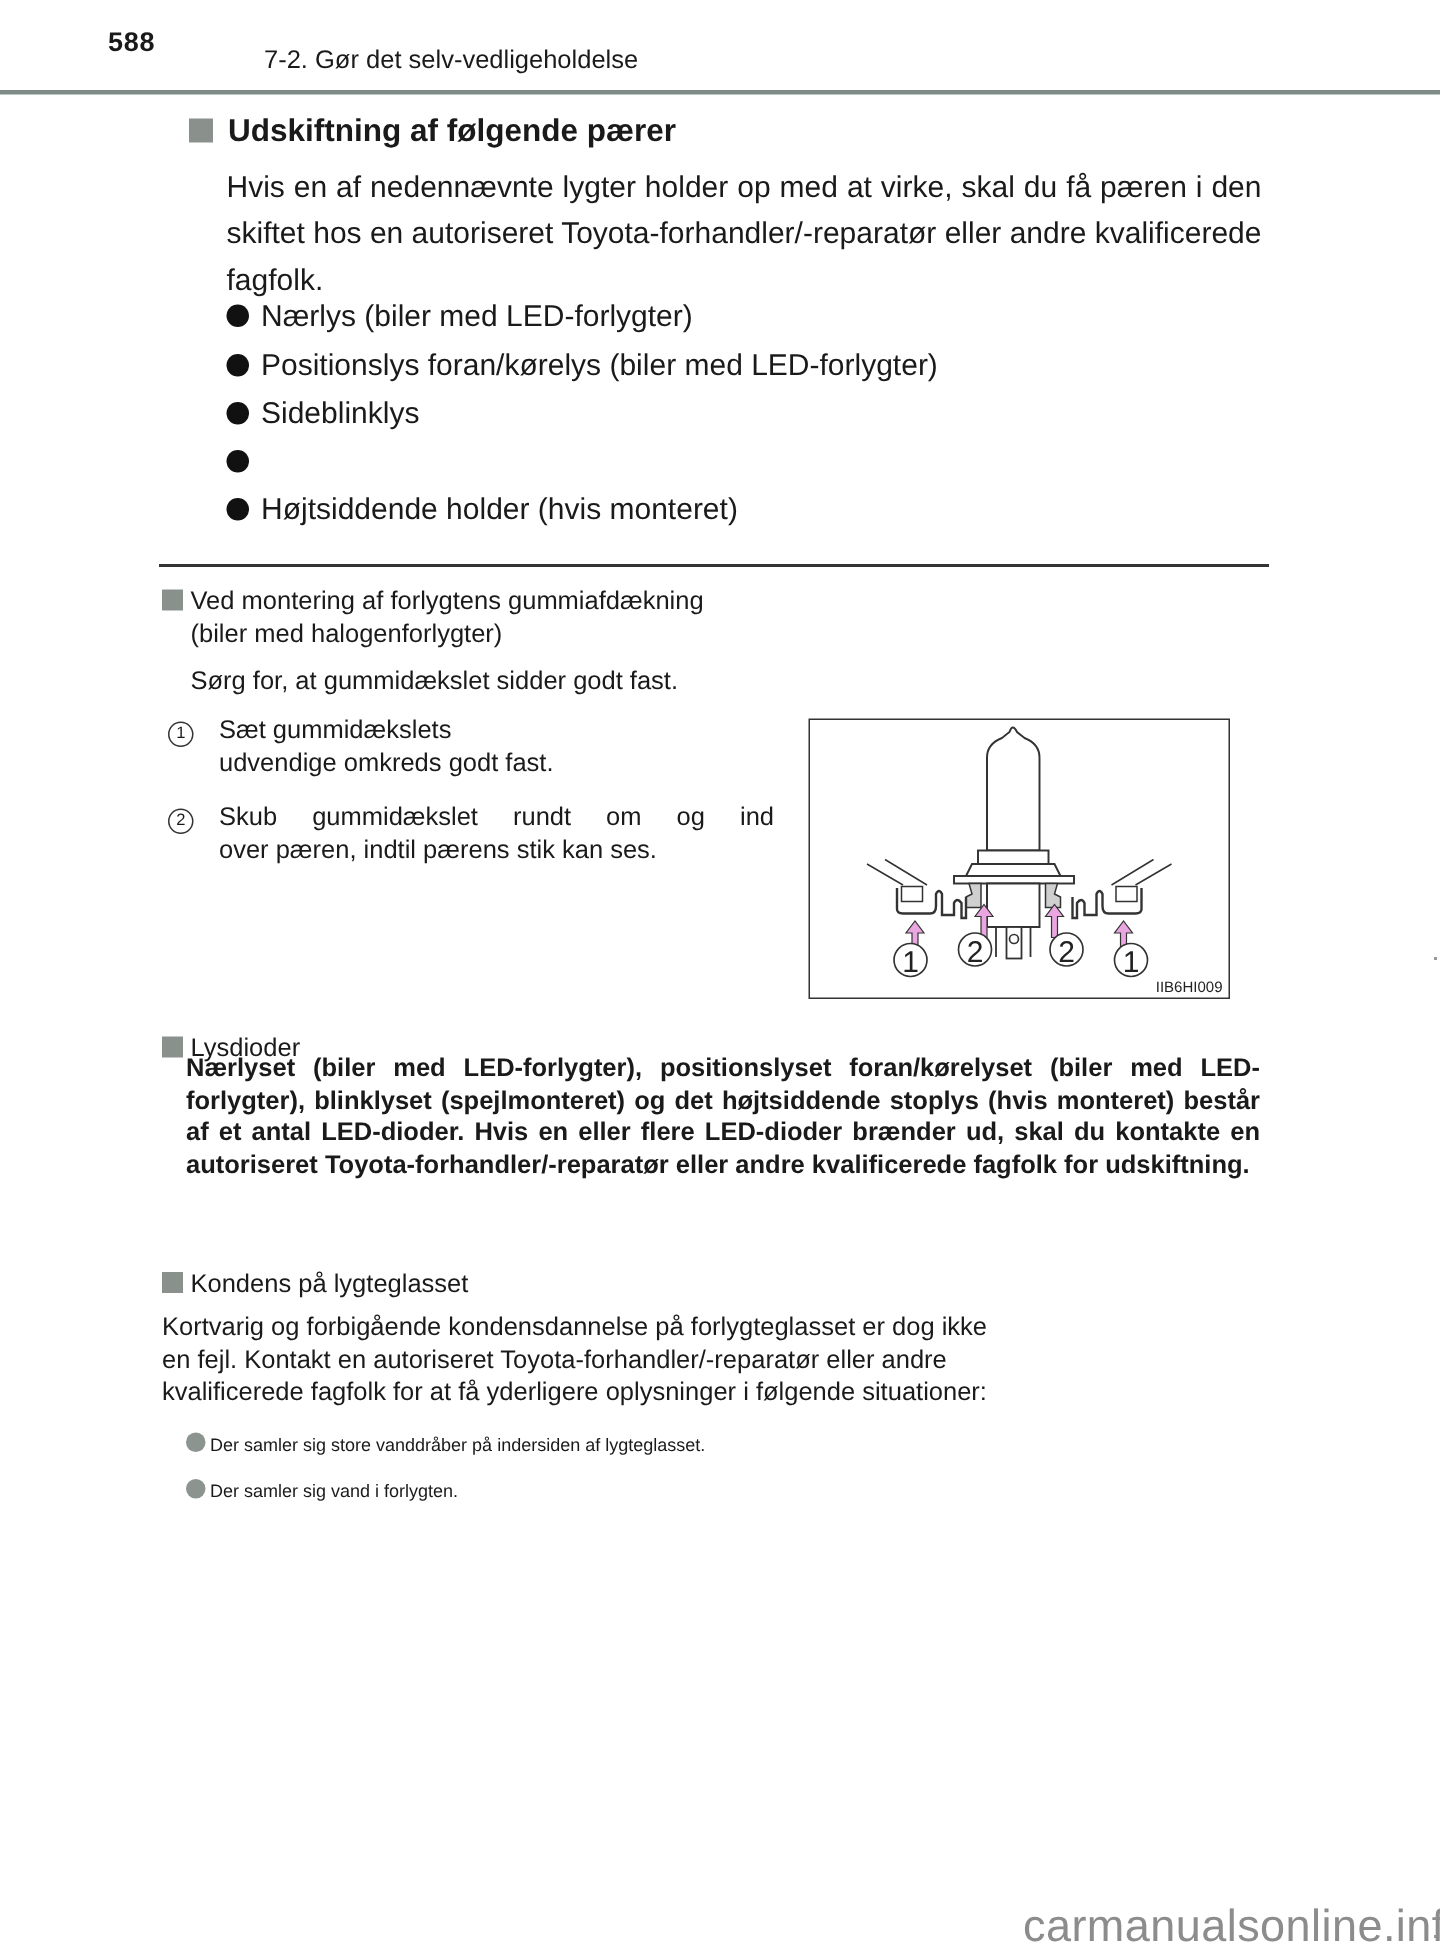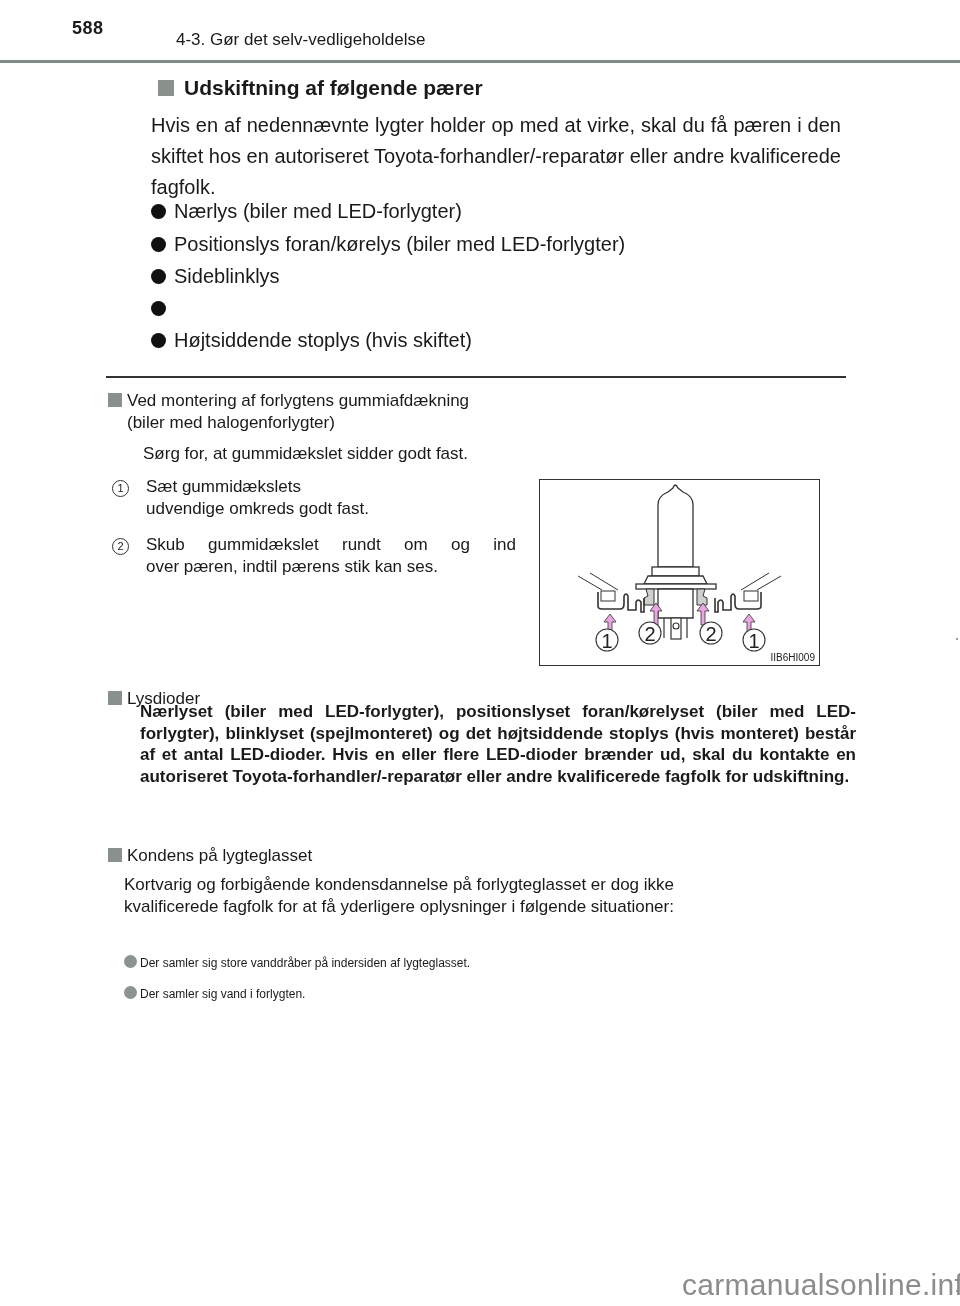--- a/index.html
+++ b/index.html
@@ -5,57 +5,57 @@
   html, body { margin: 0; padding: 0; }
   body {
     width: 960px; height: 1306px; background: #ffffff; position: relative; overflow: hidden;
     font-family: "Liberation Sans", sans-serif; color: #1a1a1a;
   }
   .abs { position: absolute; }
   .page-num { left: 72px; top: 18px; font-size: 18px; font-weight: bold; letter-spacing: 0.5px; }
   .chapter { left: 176px; top: 30px; font-size: 17px; }
   .header-rule { left: 0; top: 60px; width: 960px; height: 3px; background: #7f8b86; }
   .sq { display: inline-block; background: #8a918d; }
-  .h1 { left: 126px; top: 76px; font-size: 21px; font-weight: bold; margin-left: 32px; }
+  .h1 { left: 126px; top: 76px; font-size: 21px; font-weight: bold; }
   .h1 .sq { width: 16px; height: 16px; margin-right: 10px; position: relative; top: 1px; }
   .p1 { left: 151px; top: 110px; width: 690px; font-size: 20px; line-height: 31px; text-align: justify; text-align-last: left; }
   .bul { left: 151px; font-size: 20px; }
   .bul .dot { display: inline-block; width: 15px; height: 15px; border-radius: 50%; background: #111; margin-right: 8px; position: relative; top: 1px; }
   .rule2 { left: 106px; top: 376px; width: 740px; height: 2px; background: #333; }
   .h2 { left: 108px; font-size: 17px; font-weight: normal; line-height: 22px; }
   .h2 .sq { width: 14px; height: 14px; margin-right: 5px; position: relative; top: 1px; }
-  .body17 { font-size: 17px; line-height: 21.5px; margin-left: 16px; }
+  .body17 { font-size: 17px; line-height: 21.5px; }
   .num-circ { display: inline-block; width: 15px; height: 15px; border: 1px solid #333; border-radius: 50%; font-size: 11px; text-align: center; line-height: 15px; }
   .step { left: 112px; width: 404px; font-size: 17px; line-height: 22px; }
   .step .txt { position: absolute; left: 34px; top: 0; width: 370px; text-align: justify; text-align-last: left; }
   .diagram { left: 539px; top: 479px; width: 281px; height: 187px; border: 1px solid #333; box-sizing: border-box; background: #fff; }
   .lys-text { left: 124px; top: 701px; width: 716px; text-align: justify; text-align-last: left; font-weight: bold; }
   .kond-text { left: 108px; top: 874px; width: 690px; }
   .gb { left: 124px; font-size: 12px; }
   .gb .dot { display: inline-block; width: 13px; height: 13px; border-radius: 50%; background: #8c948f; margin-right: 3px; position: relative; top: 1px; }
   .watermark { left: 682px; top: 1268px; font-size: 30px; color: #8c8c8c; letter-spacing: 0.3px; }
   .tick { width: 2px; height: 2px; background: #999; }
 </style>
 </head>
 <body>
 
 <div class="abs page-num">588</div>
-<div class="abs chapter">4-3. Gør det selv-vedligeholdelse</div>
+<div class="abs chapter">7-2. Gør det selv-vedligeholdelse</div>
 <div class="abs header-rule"></div>
 
 <div class="abs h1">
   <span class="sq"></span><span>Udskiftning af følgende pærer</span>
 </div>
 <div class="abs p1">Hvis en af nedennævnte lygter holder op med at virke, skal du få pæren i den skiftet hos en autoriseret Toyota-forhandler/-reparatør eller andre kvalificerede fagfolk.</div>
 
 <div class="abs bul" style="top:200px"><span class="dot"></span><span>Nærlys (biler med LED-forlygter)</span></div>
 <div class="abs bul" style="top:233px"><span class="dot"></span><span>Positionslys foran/kørelys (biler med LED-forlygter)</span></div>
 <div class="abs bul" style="top:265px"><span class="dot"></span><span>Sideblinklys</span></div>
 <div class="abs bul" style="top:297px"><span class="dot"></span></div>
-<div class="abs bul" style="top:329px"><span class="dot"></span><span>Højtsiddende stoplys (hvis skiftet)</span></div>
+<div class="abs bul" style="top:329px"><span class="dot"></span><span>Højtsiddende holder (hvis monteret)</span></div>
 
 <div class="abs rule2"></div>
 
 <div class="abs h2" style="top:390px">
   <span class="sq"></span><span>Ved montering af forlygtens gummiafdækning</span><br>
   <span style="padding-left:19px">(biler med halogenforlygter)</span>
 </div>
 <div class="abs body17" style="left:127px; top:443px">Sørg for, at gummidækslet sidder godt fast.</div>
 
 <div class="abs step" style="top:476px; height:46px">
@@ -126,20 +126,21 @@
 <div class="abs h2" style="top:688px">
   <span class="sq"></span><span>Lysdioder</span>
 </div>
 <div class="abs body17 lys-text">Nærlyset (biler med LED-forlygter), positionslyset foran/kørelyset (biler med LED-forlygter), blinklyset (spejlmonteret) og det højtsiddende stoplys (hvis monteret) består af et antal LED-dioder. Hvis en eller flere LED-dioder brænder ud, skal du kontakte en autoriseret Toyota-forhandler/-reparatør eller andre kvalificerede fagfolk for udskiftning.</div>
 
 <div class="abs h2" style="top:845px">
   <span class="sq"></span><span>Kondens på lygteglasset</span>
 </div>
 <div class="abs body17 kond-text">
   <div>Kortvarig og forbigående kondensdannelse på forlygteglasset er dog ikke</div>
+  <div>en fejl. Kontakt en autoriseret Toyota-forhandler/-reparatør eller andre</div>
   <div>kvalificerede fagfolk for at få yderligere oplysninger i følgende situationer:</div>
 </div>
 <div class="abs gb" style="top:954px"><span class="dot"></span><span>Der samler sig store vanddråber på indersiden af lygteglasset.</span></div>
 <div class="abs gb" style="top:985px"><span class="dot"></span><span>Der samler sig vand i forlygten.</span></div>
 
 <div class="abs tick" style="left:956px; top:638px"></div>
 <div class="abs tick" style="left:956px; top:1290px"></div>
 
 <div class="abs watermark">carmanualsonline.info</div>
 

